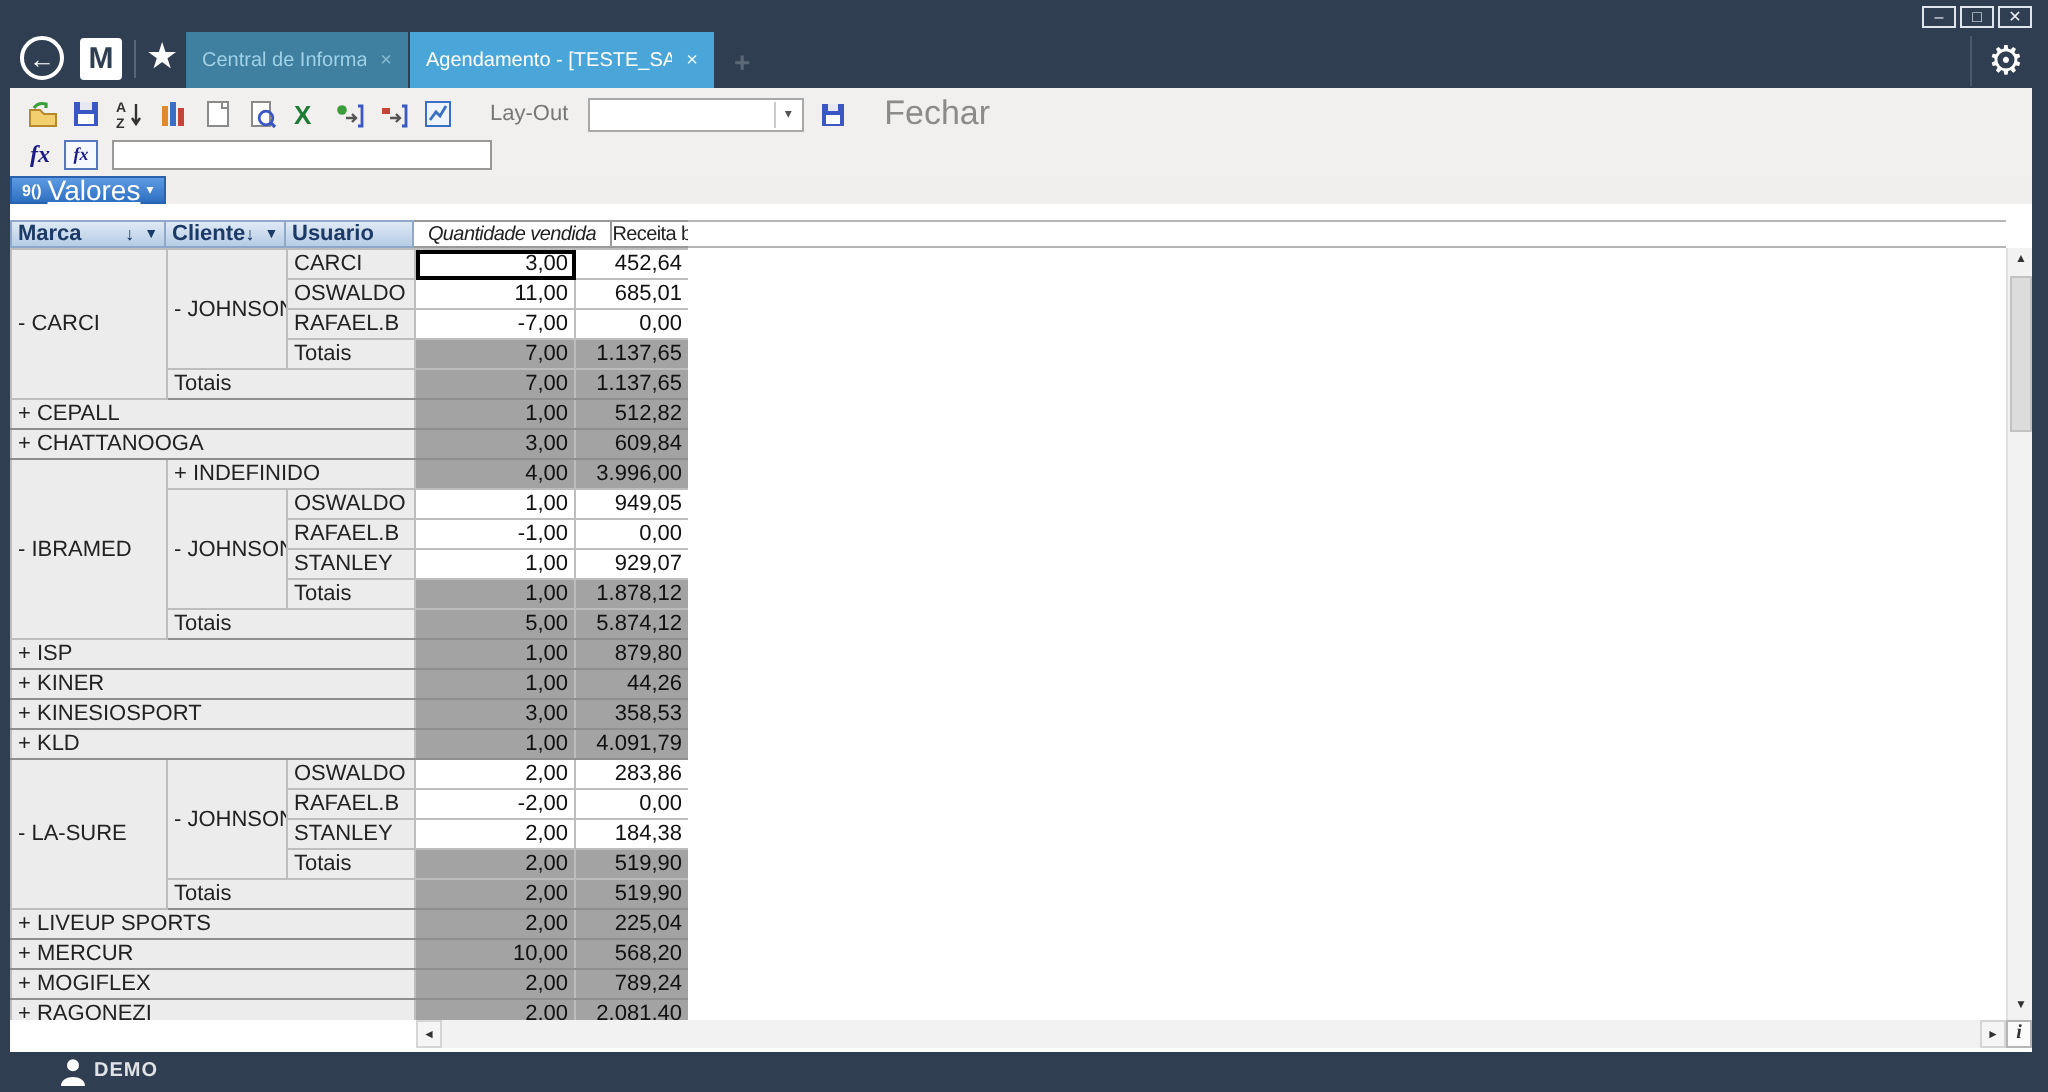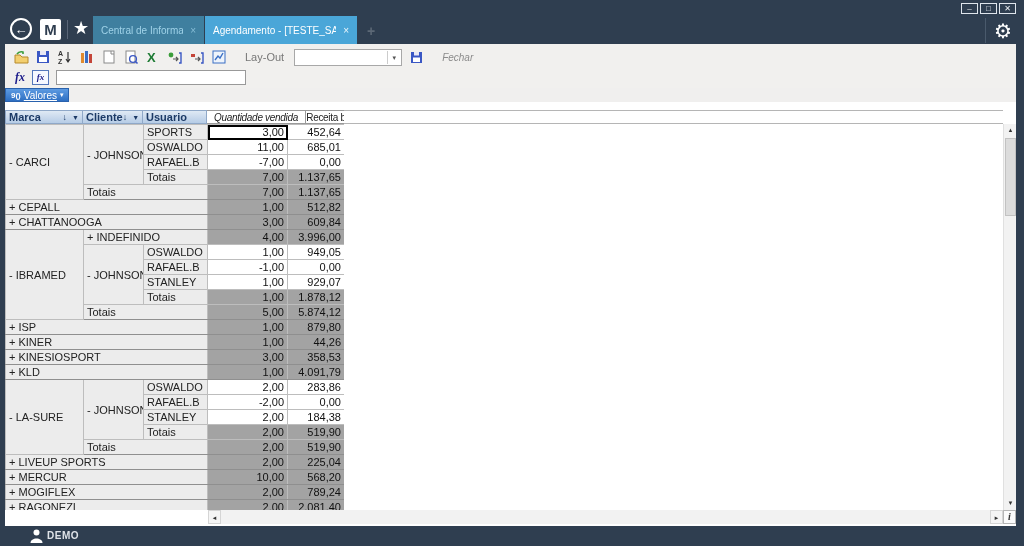--- a/index.html
+++ b/index.html
@@ -31,33 +31,33 @@
   .gear { position:absolute; left:994px; top:20px; color:#fff; font-size:20px; line-height:22px; }
 
   
   .toolbar { position:absolute; left:5px; top:44px; width:1011px; height:44px; background:#f1f0ee; }
   .tb-row1 { position:absolute; left:8px; top:3px; height:20px; display:flex; align-items:center; gap:6px; }
   .tb-ic { width:16px; height:16px; display:flex; align-items:center; justify-content:center; }
   .layout-label { font-size:11px; color:#777; margin-left:12px; }
   .layout-combo { width:108px; height:17px; background:#fff; border:1px solid #a8a8a8; position:relative; margin-left:4px; }
   .layout-combo .combo-arrow { position:absolute; right:1px; top:1px; width:13px; height:13px; font-size:7px;
         color:#555; text-align:center; line-height:13px; border-left:1px solid #ccc; }
-  .fechar-label { font-size:10px; color:#8b8b8b; margin-left:12px;font-style:italic; }
+  .fechar-label { font-size:17px; color:#8b8b8b; margin-left:12px; }
   .tb-row2 { position:absolute; left:10px; top:24px; height:19px; display:flex; align-items:center; gap:7px; }
   .fx-plain { font-style:italic; font-weight:bold; font-size:12px; color:#1b1b8a; font-family:"Liberation Serif",serif; }
   .fx-box { width:17px; height:15px; border:1px solid #5577bb; background:#f6f8ff; color:#1b1b8a; font-style:italic;
             font-weight:bold; font-size:9px; text-align:center; line-height:13px; font-family:"Liberation Serif",serif; }
   .formula-input { width:190px; height:15px; border:1px solid #999; background:#fff; font-size:10px; padding:0 3px; }
 
   
   .pill-row { position:absolute; left:5px; top:88px; width:1011px; height:14px; background:#f0efee; }
   .values-pill { position:absolute; left:0; top:0; height:14px; display:inline-flex; align-items:center; gap:3px;
                  padding:0 5px; background:linear-gradient(#5d9be2,#2e6fc2); border:1px solid #2a62ad; color:#fff; }
   .values-pill .vp-pre { font-size:8px; font-weight:bold; }
-  .values-pill .vp-label { font-size:10px;text-decoration:underline; }
+  .values-pill .vp-label { font-size:14px;text-decoration:underline; }
   .values-pill .vp-caret { font-size:7px; }
 
   
   .panel { position:absolute; left:5px; top:102px; width:1011px; height:424px; background:#fff; }
 
   
   .grid-header { position:absolute; left:5px; top:110px; height:14px; display:flex; }
   .gh { height:14px; display:flex; align-items:center; padding:0 3px; font-size:11px; overflow:hidden; white-space:nowrap; }
   .gh-group { background:linear-gradient(#dfe9f4,#b6cce6); color:#1c3a66; font-weight:bold;
               border-top:1px solid #8fa8c8; border-bottom:1px solid #8fa8c8; border-right:1px solid #8fa8c8; }
@@ -251,21 +251,21 @@
         <col style="width:78px">
         <col style="width:60px">
         <col style="width:64px">
         <col style="width:80px">
         <col style="width:57px">
       </colgroup>
     <tbody>
         <tr>
           <td class="label" rowspan="5">- CARCI</td>
           <td class="label" rowspan="4">- JOHNSON</td>
-          <td class="label">SPORTS</td>
+          <td class="label">CARCI</td>
           <td class="num focus">3,00</td>
           <td class="num">452,64</td>
         </tr>
         <tr>
           <td class="label">OSWALDO</td>
           <td class="num">11,00</td>
           <td class="num">685,01</td>
         </tr>
         <tr>
           <td class="label">RAFAEL.B</td>

